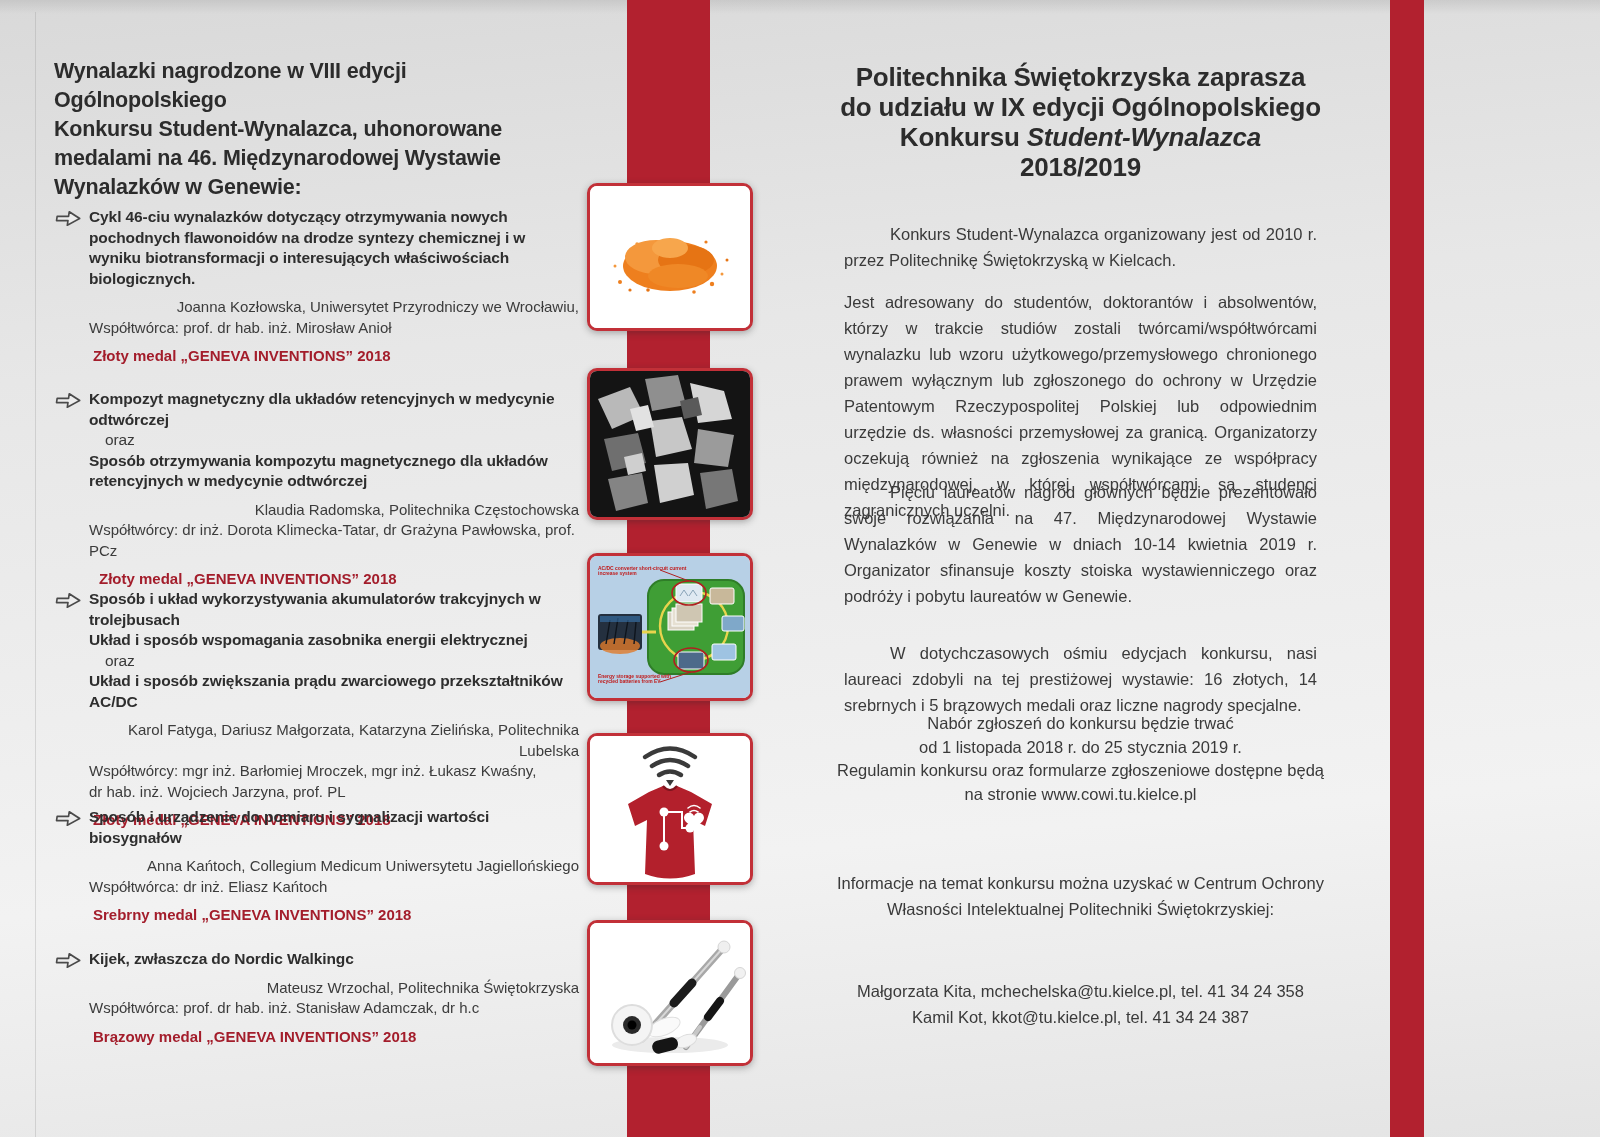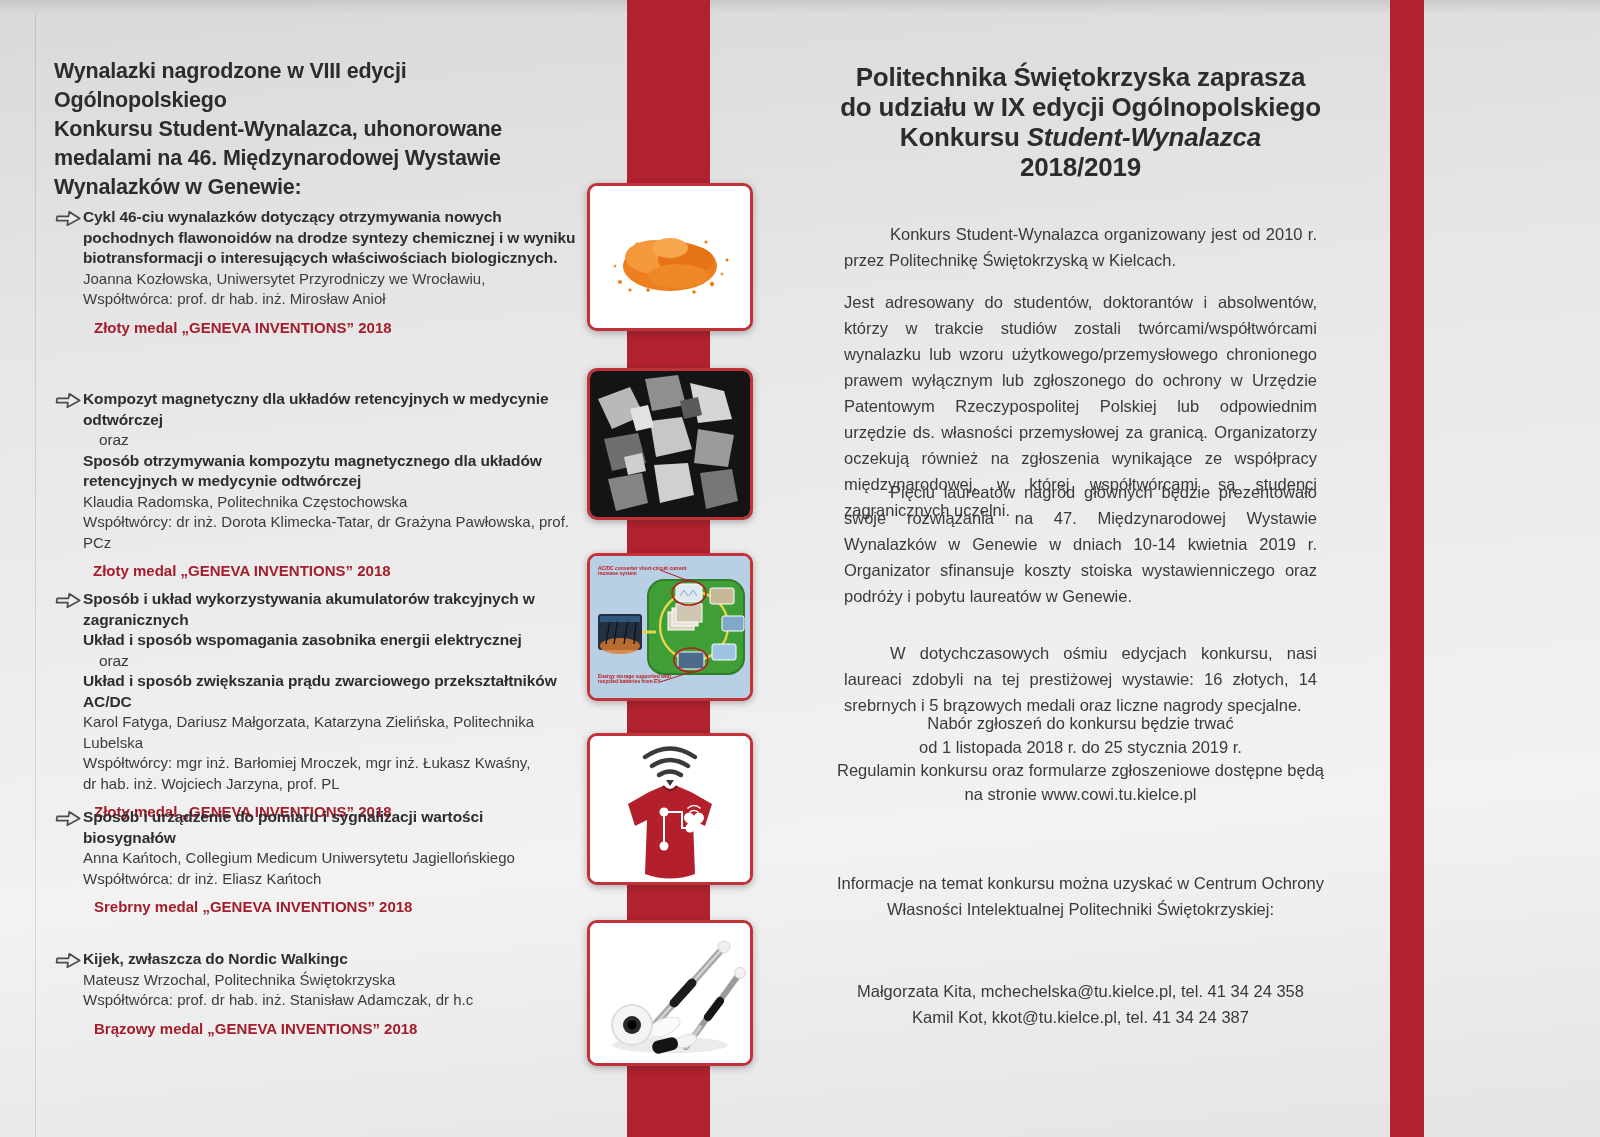--- a/index.html
+++ b/index.html
@@ -10,28 +10,28 @@
   .topedge{position:absolute;left:0;top:0;right:0;height:14px;background:linear-gradient(180deg,rgba(120,120,120,.18),rgba(120,120,120,0));}
 
   .band{position:absolute;top:0;bottom:0;}
   .band-center{left:627px;width:83px;background:#b2212f;}
   .band-right{left:1390px;width:34px;background:#b2212f;}
 
   
   .page-left{position:absolute;left:54px;top:0;width:528px;height:100%;color:#2e2e2e;}
   .l-title{position:absolute;top:57px;margin:0;font-size:21.5px;font-weight:bold;
     line-height:29px;letter-spacing:-0.2px;color:#2c2c2c;}
-  .item{position:absolute;display:flex;gap:2px;width:525px;}
+  .item{position:absolute;display:flex;gap:8px;width:525px;}
   .arrow{flex:0 0 27px;margin-top:2px;}
   .item-body{flex:1;}
   .it{margin:0;font-size:15.5px;font-weight:bold;line-height:20.5px;letter-spacing:-0.1px;}
   .plain{font-weight:normal;color:#3a3a3a;margin-left:16px;}
   .ia{margin:0;font-size:15px;line-height:20.5px;color:#3c3c3c;}
-  .aut-gap{}
-  .medal{margin:9px 0 0 11px;font-size:15px;font-weight:bold;color:#a31d2b;}
+  .aut-gap{margin-top:8px;text-align:right;}
+  .medal{margin:9px 0 0 4px;font-size:15px;font-weight:bold;color:#a31d2b;}
 
   
   .page-right{position:absolute;left:828px;top:0;width:505px;color:#3a3a3a;}
   .r-title{position:absolute;top:62px;width:100%;margin:0;text-align:center;
     font-size:26px;font-weight:bold;color:#2c2c2c;line-height:30px;letter-spacing:-0.2px;}
   .pblock{position:absolute;width:100%;font-size:16.5px;line-height:26px;text-align:justify;}
   .pblock p{margin:16px;}
   .ind{text-indent:46px;}
   .cblock{position:absolute;width:100%;text-align:center;font-size:16.5px;line-height:23.5px;}
   .cblock.wide{line-height:26px;}
@@ -95,21 +95,21 @@
       </div>
     </section>
 
     <section class="item" style="top:589px">
       <span class="arrow">
         <svg viewBox="0 0 26 18" width="27" height="19">
             <path d="M2 7 H13 V2.5 L24 9 L13 15.5 V11 H2 Z" fill="#ededed" stroke="#4a4a4a" stroke-width="1.6" stroke-linejoin="round" transform="skewX(-8) translate(2,0)"></path>
           </svg>
       </span>
       <div class="item-body">
-        <p class="it">Sposób i układ wykorzystywania akumulatorów trakcyjnych w zagranicznych</p>
+        <p class="it">Sposób i układ wykorzystywania akumulatorów trakcyjnych w trolejbusach</p>
         <p class="it">Układ i sposób wspomagania zasobnika energii elektrycznej</p>
         <p class="it plain">oraz</p>
         <p class="it">Układ i sposób zwiększania prądu zwarciowego przekształtników AC/DC</p>
         <p class="ia aut-gap">Karol Fatyga, Dariusz Małgorzata, Katarzyna Zielińska, Politechnika Lubelska</p>
         <p class="ia">Współtwórcy: mgr inż. Barłomiej Mroczek, mgr inż. Łukasz Kwaśny,</p>
         <p class="ia">dr hab. inż. Wojciech Jarzyna, prof. PL</p>
         <p class="medal">Złoty medal „GENEVA INVENTIONS” 2018</p>
       </div>
     </section>
 

